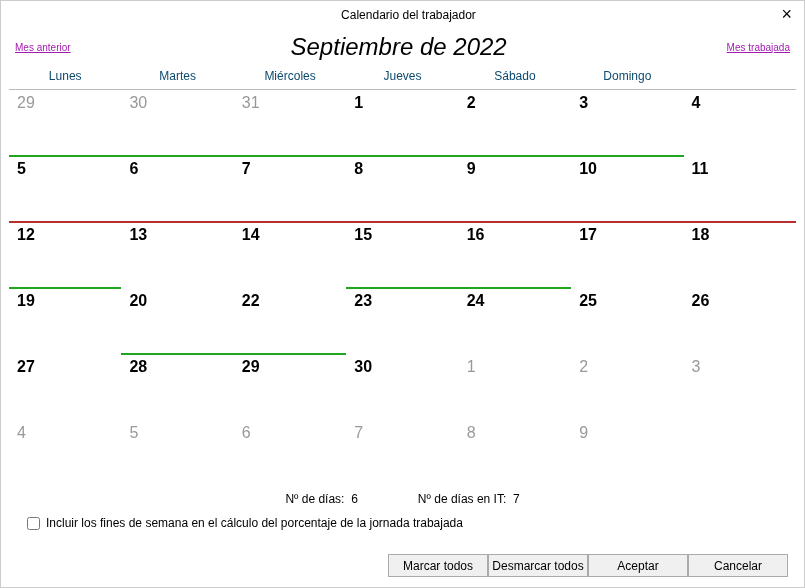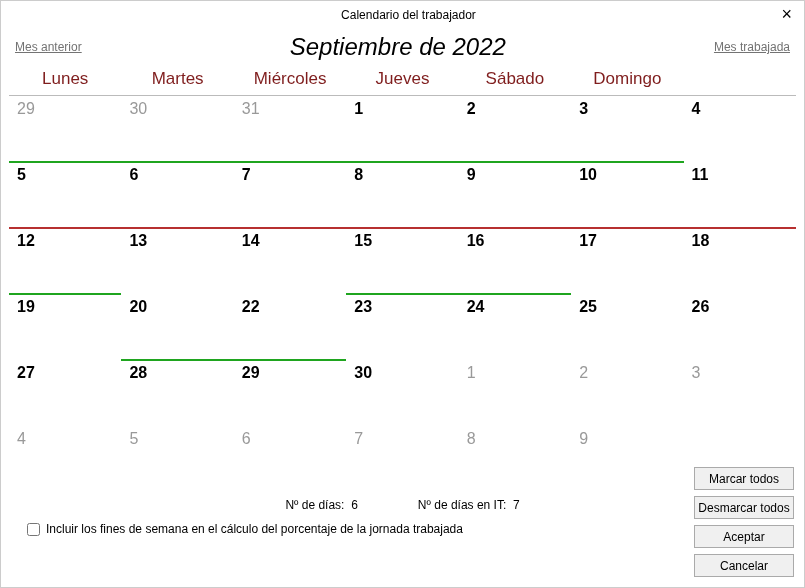--- a/index.html
+++ b/index.html
@@ -31,43 +31,43 @@
   cursor: pointer;
   padding: 2px 6px;
 }
 .navrow {
   display: flex;
   align-items: center;
   justify-content: space-between;
   padding: 4px 14px 2px 14px;
 }
 .navrow a {
-  color: #737373;
+  color: #a21caf;
   text-decoration: underline;
-  font-size: 12px;
+  font-size: 10px;
   cursor: pointer;
 }
 .month {
   font-size: 24px;
   font-weight: 400;
   font-style: italic;
 }
 .calendar {
   margin: 0 8px;
 }
 .weekdays {
   display: grid;
   grid-template-columns: repeat(7, 1fr);
   border-bottom: 1px solid #bbb;
 }
 .weekdays div {
   text-align: center;
-  font-size: 17px;
+  font-size: 12px;
   padding: 6px 0;
-  color: #7f1d1d;
+  color: #0c4a6e;
 }
 .grid {
   display: grid;
   grid-template-columns: repeat(7, 1fr);
 }
 .cell {
   height: 66px;
   position: relative;
   padding: 4px 8px;
 }
@@ -101,24 +101,22 @@
   display: flex;
   align-items: center;
   gap: 6px;
   padding: 2px 14px 10px 26px;
   font-size: 12px;
 }
 .cb-row input { width: 13px; height: 13px; accent-color: #0066cc; }
 .buttons {
   position: absolute;
   bottom: 10px;
-  right: 10px;
-  display: flex;
-  gap: 6px;
-  flex-direction: column;
+  right: 16px;
+  display: flex;
 }
 .buttons button {
   width: 100px;
   height: 23px;
   font-size: 12px;
   border: 1px solid #aaa;
   background: #f0f0f0;
   cursor: pointer;
   font-family: inherit;
 }

